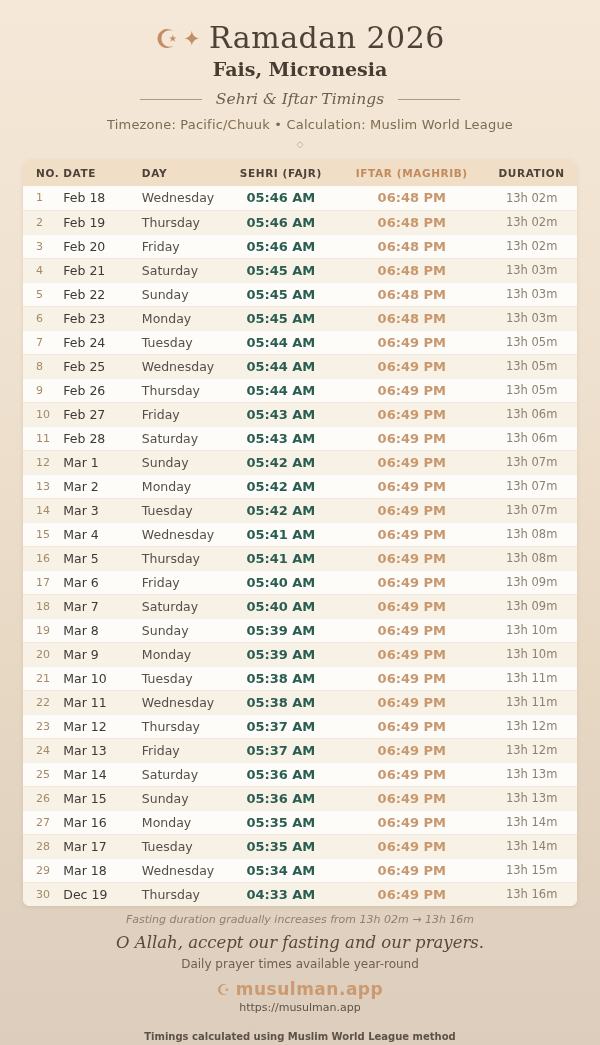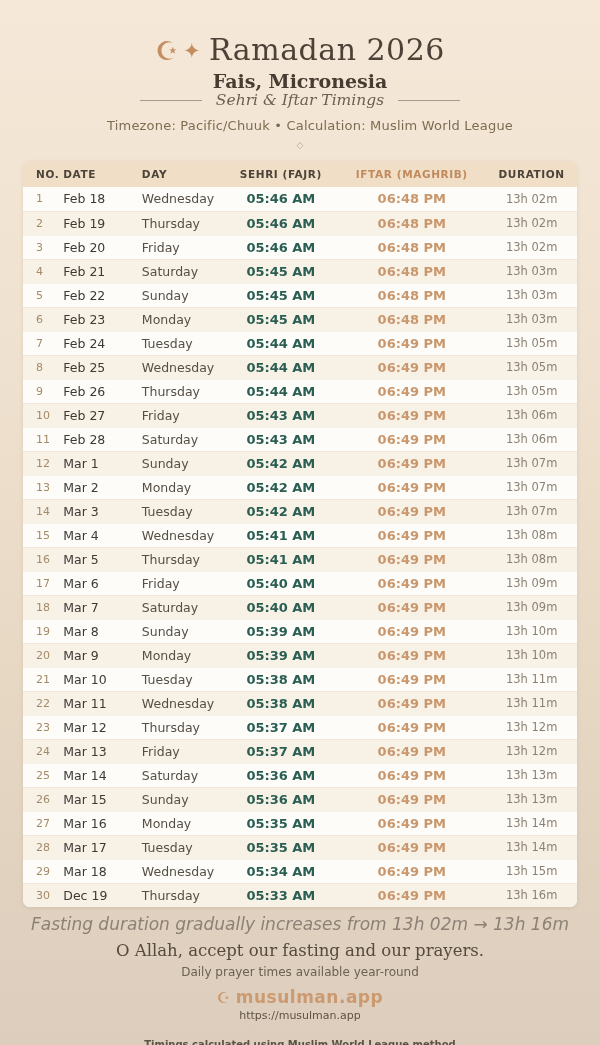--- a/index.html
+++ b/index.html
@@ -5,33 +5,34 @@
   * { margin: 0; padding: 0; box-sizing: border-box; }
   html, body { width: 600px; height: 1045px; }
   body {
     font-family: "DejaVu Sans", "Liberation Sans", sans-serif;
     background: linear-gradient(180deg, #f6e8d8 0%, #efe1cf 35%, #e7d8c4 65%, #dccdbd 100%);
     overflow: hidden;
     color: #3e3933;
   }
 
   
-  .header { text-align: center; padding-top: 32px; }
+  .header { text-align: center; padding-top: 20px; }
   .title-row {
     font-family: "DejaVu Serif", "Liberation Serif", serif;
     font-size: 30px; line-height: 36px; color: #4d4237;
     letter-spacing: 0.5px;
   }
   .title-row .crescent { color: #c28e62; font-size: 26px; margin-right: 4px; }
   .title-row .sparkle  { color: #c28e62; font-size: 21px; margin-right: 8px; position: relative; top: -2px; }
   .location {
     font-family: "DejaVu Serif", "Liberation Serif", serif;
     font-weight: bold; font-size: 19px; line-height: 20px; color: #463c31;
   }
   .subtitle-row {
+    margin-top: 11px;
     display: flex; align-items: center; justify-content: center; gap: 14px; text-align: center;
   }
   .subtitle-row .line { width: 62px; height: 1px; background: #a9998a; }
   .subtitle {
     font-family: "DejaVu Serif", "Liberation Serif", serif;
     font-style: italic; font-size: 15.5px; color: #6d5f50;
   }
   .meta { margin-top: 9px; font-size: 13px; color: #7e6c52; letter-spacing: 0.2px; margin-left: 20px; }
   .diamond { margin-top: 6px; font-size: 9px; color: #bba88f; line-height: 12px; }
 
@@ -62,26 +63,26 @@
   td.c-no   { padding-left: 13px; font-size: 11px; color: #a38a68; }
   td.c-date { color: #3e3933; }
   td.c-day  { color: #564f47; }
   td.c-sehri { text-align: center; font-weight: bold; font-size: 13px; color: #2b5e53; }
   td.c-iftar { text-align: center; font-weight: bold; font-size: 13px; color: #c9976d; }
   td.c-duration { text-align: center; font-size: 11.5px; color: #8b8073; }
 
   
   .footer { text-align: center; }
   .duration-note {
-    margin-top: 7px; font-style: italic; font-size: 17px; color: #8c8175;
+    margin-top: 7px; font-style: italic; font-size: 11px; color: #8c8175;
   }
   .dua {
     margin-top: 7px;
     font-family: "DejaVu Serif", "Liberation Serif", serif;
-    font-size: 16.5px; color: #554a3d;
+    font-style: italic; font-size: 16.5px; color: #554a3d;
   }
   .availability { margin-top: 5px; font-size: 12px; color: #6c6153; }
   .brand-row { margin-top: 8px; font-size: 17px; font-weight: bold; color: #cc9a70; letter-spacing: 0.5px; }
   .brand-row .brand-crescent { font-size: 15px; font-weight: normal; margin-right: 5px; }
   .url { margin-top: 2px; font-size: 11px; color: #5d5246; }
   .method-note { margin-top: 17px; font-size: 10px; font-weight: bold; color: #5d5246; }
 </style>
 </head>
 <body>
 
@@ -349,21 +350,21 @@
     <td class="c-date">Mar 18</td>
     <td class="c-day">Wednesday</td>
     <td class="c-sehri">05:34 AM</td>
     <td class="c-iftar">06:49 PM</td>
     <td class="c-duration">13h 15m</td>
   </tr>
         <tr>
     <td class="c-no">30</td>
     <td class="c-date">Dec 19</td>
     <td class="c-day">Thursday</td>
-    <td class="c-sehri">05:33 AM</td>
+    <td class="c-sehri">04:33 AM</td>
     <td class="c-iftar">06:49 PM</td>
     <td class="c-duration">13h 16m</td>
   </tr>
       </tbody>
   </table>
 </div>
 
 <div class="footer">
   <div class="duration-note">Fasting duration gradually increases from 13h 02m → 13h 16m</div>
   <div class="dua">O Allah, accept our fasting and our prayers.</div>

